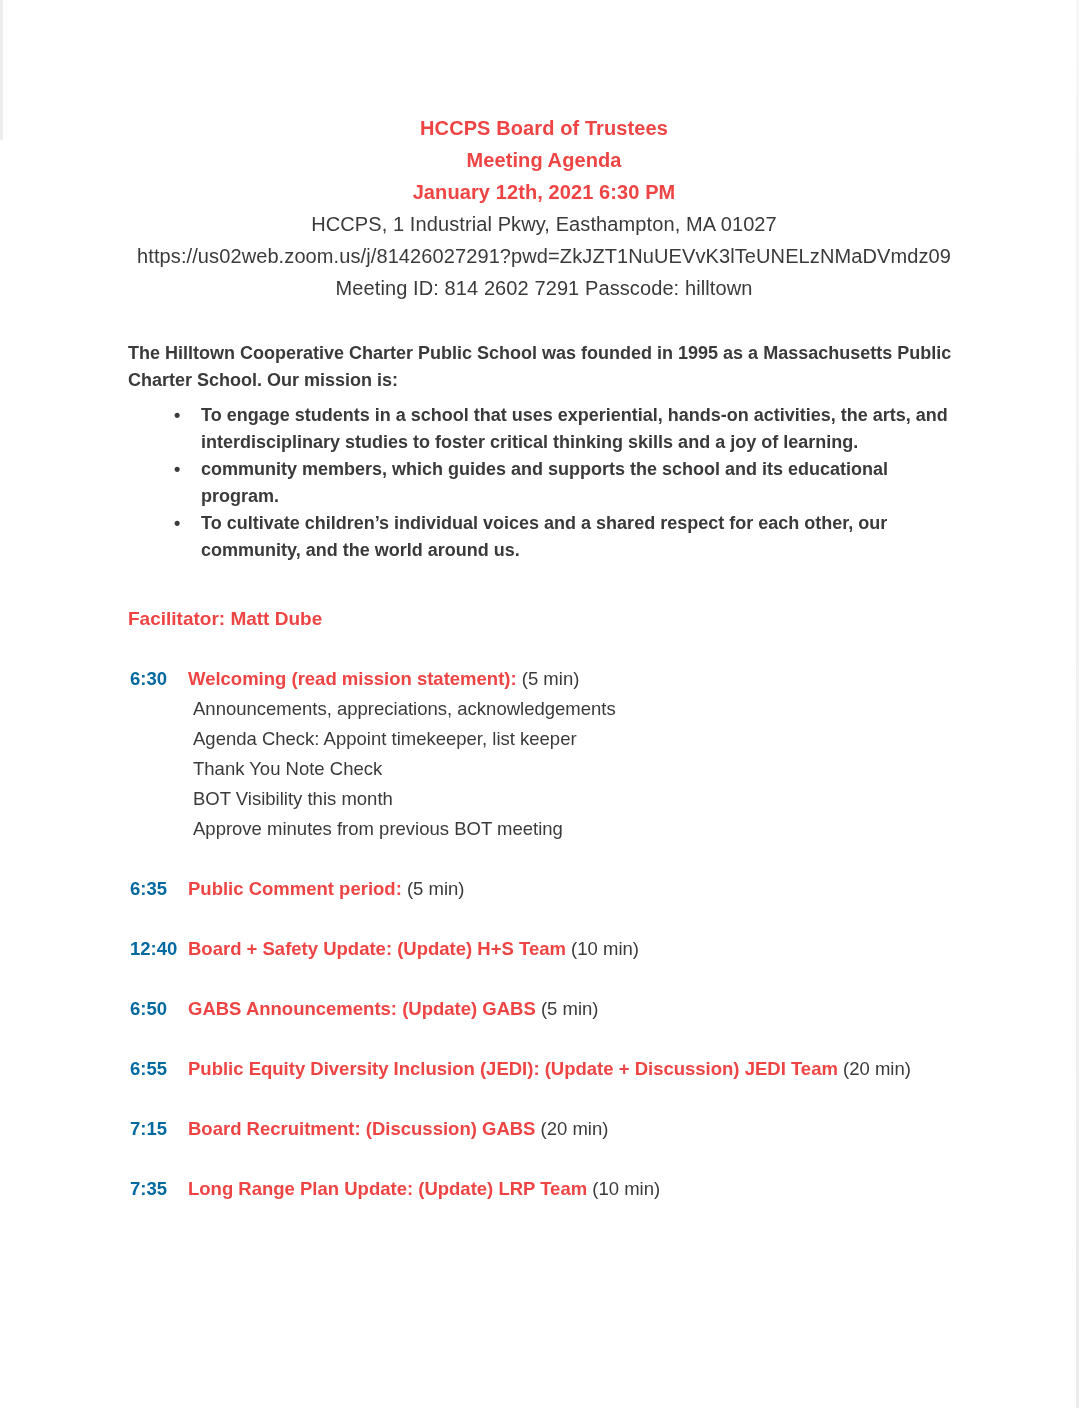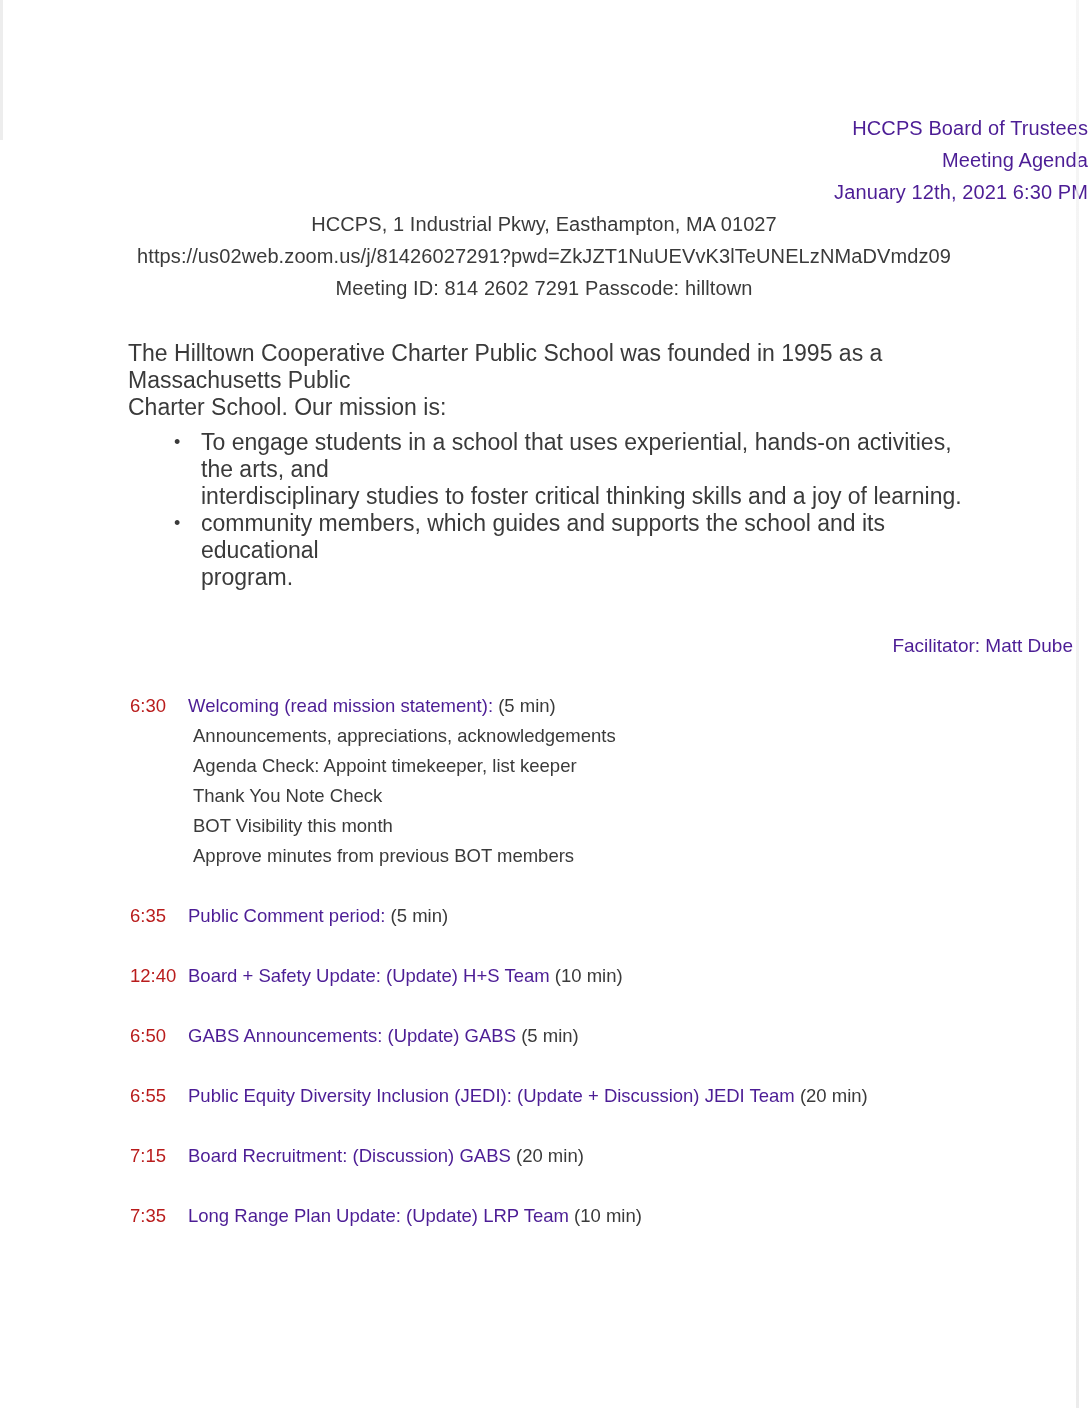--- a/index.html
+++ b/index.html
@@ -21,35 +21,36 @@
     width: 3px; height: 100%;
     background: linear-gradient(#f4f4f4, #e7e7e7);
     opacity: .8;
   }
   .scan-edge-left {
     position: absolute;
     top: 0; left: 0;
     width: 3px; height: 140px;
     background: #ededed;
   }
-  .bold { font-weight: normal; color: #4c1d95; text-align: right; }
+  .bold { font-weight: bold; color: #ef4444; }
 
   .header {
     padding-top: 112px;
     text-align: center;
     font-size: 20px;
     line-height: 32px;
     letter-spacing: .1px;
   }
 
   .mission {
     margin: 36px 0 0 128px;
     width: 842px;
-    font-size: 23px;
+    font-size: 18px;
     line-height: 27px;
+    font-weight: bold;
   }
   .mission ul {
     list-style: none;
     margin: 8px; padding: 0;
   }
   .mission li {
     position: relative;
     padding-left: 65px;
   }
   .mission li::before {
@@ -69,22 +70,22 @@
   .agenda {
     margin-left: 130px;
     font-size: 18.5px;
     line-height: 30px;
   }
   .agenda-item {
     display: flex;
     margin-top: 30px;
   }
   .agenda-time {
-    font-weight: normal;
-    color: #b91c1c;
+    font-weight: bold;
+    color: #0369a1;
     width: 58px;
     flex: 0 0 58px;
   }
   .agenda-body { flex: 1; }
   .agenda-subline { margin-left: 5px; }
 </style>
 </head>
 <body>
 
 <div class="page">
@@ -105,35 +106,39 @@
     <div>Charter School. Our mission is:</div>
     <ul>
         <li>
           <div>To engage students in a school that uses experiential, hands-on activities, the arts, and</div>
           <div>interdisciplinary studies to foster critical thinking skills and a joy of learning.</div>
         </li>
         <li>
           <div>community members, which guides and supports the school and its educational</div>
           <div>program.</div>
         </li>
+        <li>
+          <div>To cultivate children’s individual voices and a shared respect for each other, our</div>
+          <div>community, and the world around us.</div>
+        </li>
       </ul>
   </div>
 
   <div class="facilitator bold">Facilitator: Matt Dube</div>
 
   <div class="agenda">
       <div class="agenda-item">
         <span class="agenda-time">6:30</span>
         <div class="agenda-body">
           <div><span class="bold">Welcoming (read mission statement):</span><span> (5 min)</span></div>
           <div class="agenda-subline">Announcements, appreciations, acknowledgements</div>
           <div class="agenda-subline">Agenda Check: Appoint timekeeper, list keeper</div>
           <div class="agenda-subline">Thank You Note Check</div>
           <div class="agenda-subline">BOT Visibility this month</div>
-          <div class="agenda-subline">Approve minutes from previous BOT members</div>
+          <div class="agenda-subline">Approve minutes from previous BOT meeting</div>
         </div>
       </div>
       <div class="agenda-item">
         <span class="agenda-time">6:35</span>
         <div class="agenda-body">
           <div><span class="bold">Public Comment period:</span><span>  (5 min)</span></div>
         </div>
       </div>
       <div class="agenda-item">
         <span class="agenda-time">12:40</span>

